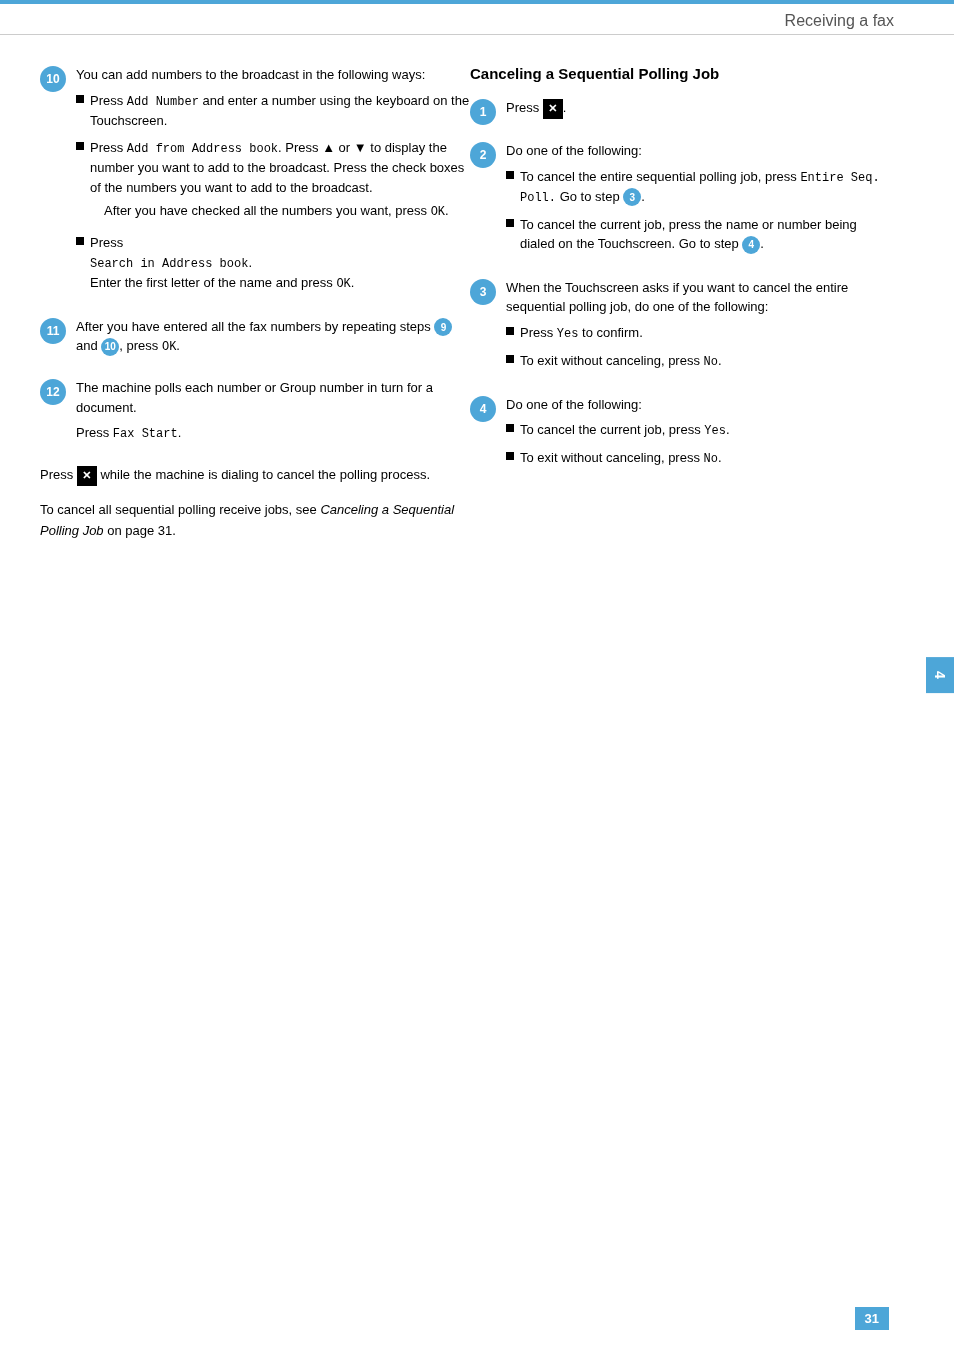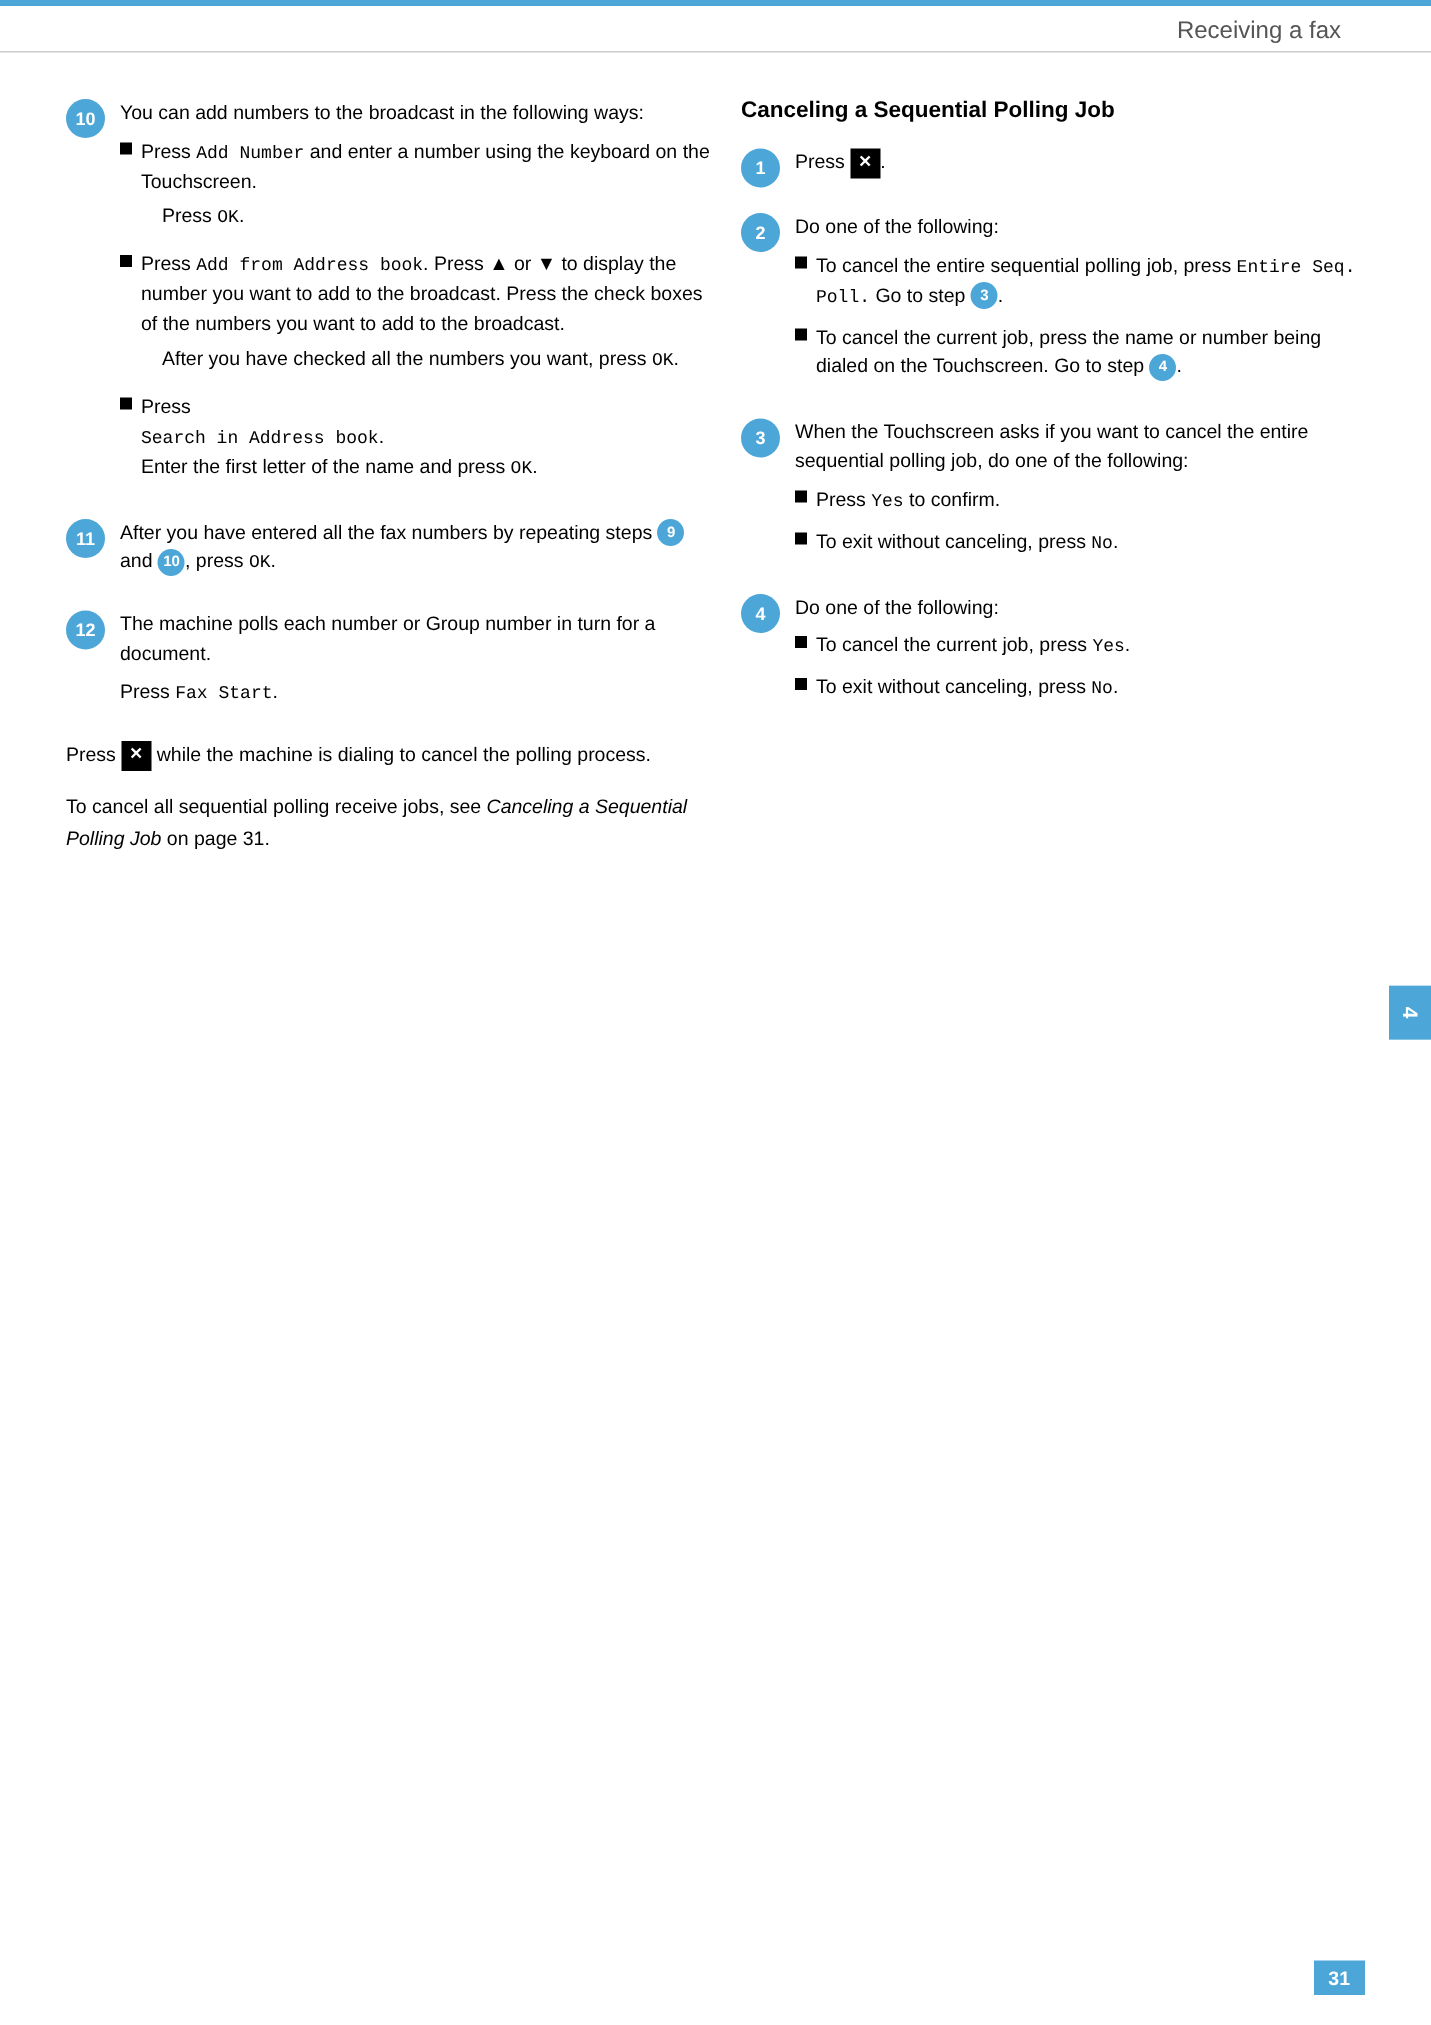--- a/index.html
+++ b/index.html
@@ -21,22 +21,20 @@
       display: flex;
       justify-content: flex-end;
       padding: 8px 60px 4px 60px;
       font-size: 16px;
       color: #555;
       border-bottom: 1px solid #ccc;
     }
     .content-area {
       display: flex;
       padding: 30px 40px 30px 40px;
-      gap: 20px;
-      justify-content: flex-end;
     }
     .left-column {
       flex: 1;
       max-width: 430px;
     }
     .right-column {
       flex: 1;
       max-width: 420px;
     }
     .step-block {
@@ -114,21 +112,21 @@
       vertical-align: middle;
       line-height: 1;
     }
     .standalone-block {
       margin-bottom: 14px;
       line-height: 1.6;
     }
     .page-footer {
       position: absolute;
       bottom: 20px;
-      right: 44px;
+      right: 65px;
       display: flex;
       align-items: center;
       gap: 0;
     }
     .page-number-box {
       background: #4da6d8;
       color: #fff;
       font-size: 13px;
       font-weight: bold;
       padding: 4px 10px;
@@ -163,21 +161,21 @@
 
     <div class="step-block">
       <div class="step-circle">
         <span>10</span>
       </div>
       <div class="step-content">
         <p>You can add numbers to the broadcast in the following ways:</p>
         <ul class="bullet-list">
           <li>
             <span class="bullet-square"></span>
-            <span>Press <code>Add Number</code> and enter a number using the keyboard on the Touchscreen.<div class="sub-indent">Press <code>OK</code>.</div></span>
+            <span>Press <code>Add Number</code> and enter a number using the keyboard on the Touchscreen.</span>
           </li>
           <li>
             <span class="bullet-square"></span>
             <span>Press <code>Add from Address book</code>. Press ▲ or ▼ to display the number you want to add to the broadcast. Press the check boxes of the numbers you want to add to the broadcast.<div class="sub-indent">After you have checked all the numbers you want, press <code>OK</code>.</div></span>
           </li>
           <li>
             <span class="bullet-square"></span>
             <span>Press<br><code>Search in Address book</code>.<br>Enter the first letter of the name and press <code>OK</code>.</span>
           </li>
         </ul>

